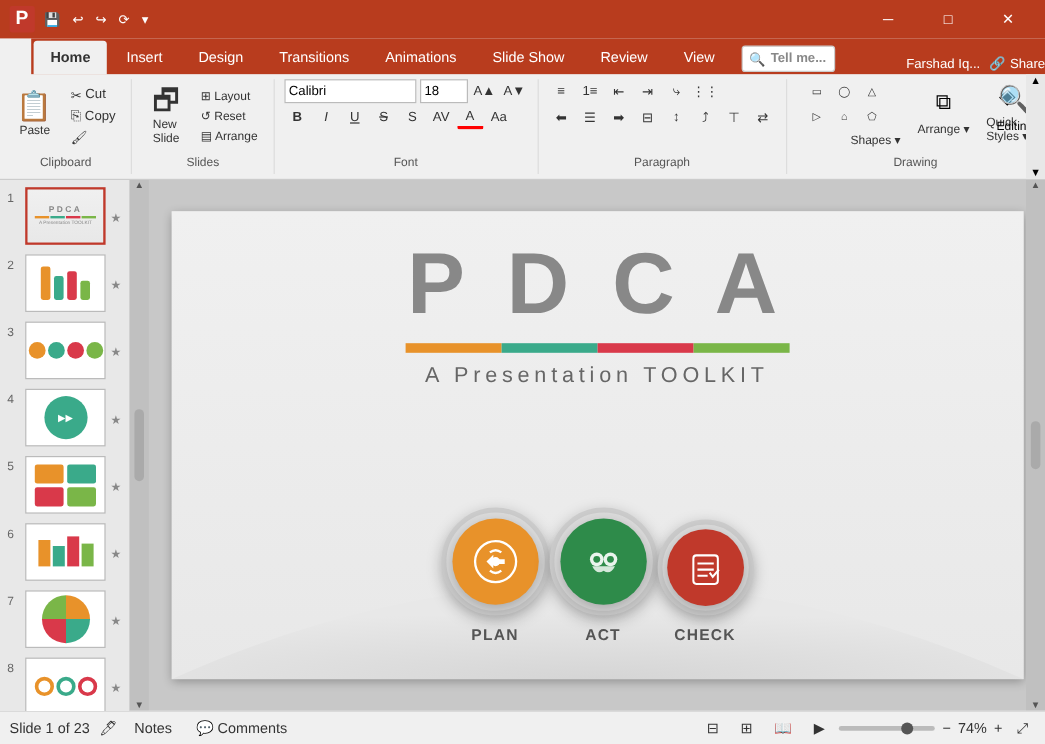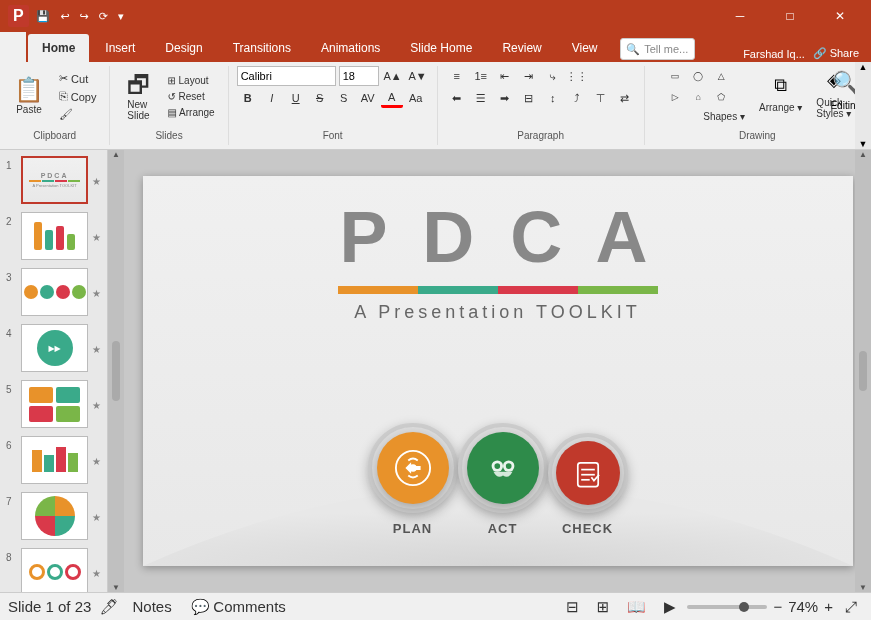--- a/index.html
+++ b/index.html
@@ -224,21 +224,21 @@
 
     
     #status-bar {
       height: 28px;
       background: #f0f0f0;
       border-top: 1px solid #ccc;
       display: flex;
       align-items: center;
       justify-content: space-between;
       padding: 0 8px;
-      font-size: 15px; color: #333;
+      font-size: 12px; color: #333;
     }
     .status-left { display: flex; align-items: center; gap: 8px; }
     .status-right { display: flex; align-items: center; gap: 6px; }
     .status-btn {
       padding: 1px 6px; cursor: pointer; display: flex; align-items: center; gap: 3px;
       border-radius: 2px;
     }
     .zoom-slider {
       width: 80px; height: 4px; background: #bbb; border-radius: 2px;
       position: relative; cursor: pointer;
@@ -278,28 +278,28 @@
     <div class="win-btn close-btn">✕</div>
   </div>
 </div>
 
 <div id="ribbon-tabs">
   <div class="ribbon-tab active">Home</div>
   <div class="ribbon-tab">Insert</div>
   <div class="ribbon-tab">Design</div>
   <div class="ribbon-tab">Transitions</div>
   <div class="ribbon-tab">Animations</div>
-  <div class="ribbon-tab">Slide Home</div>
+  <div class="ribbon-tab">Slide Show</div>
   <div class="ribbon-tab">Review</div>
   <div class="ribbon-tab">View</div>
   <div class="tellme-box" style="margin-left:8px;margin-bottom:2px;">
     <span>🔍</span>
-    <span style="color:#888;">Tell me...</span>
-  </div>
-  <div style="margin-left:auto;display:flex;align-items:flex-end;padding-bottom:2px;gap:8px;padding-right:12px;">
+    <span style="color:#888;font-weight:bold;">Tell me...</span>
+  </div>
+  <div style="margin-left:auto;display:flex;align-items:flex-end;padding-bottom:2px;gap:8px;padding-right:0;">
     <span style="color:white;font-size:11px;cursor:pointer;">Farshad Iq...</span>
     <span style="color:white;font-size:11px;cursor:pointer;">🔗 Share</span>
   </div>
 </div>
 
 <div id="ribbon">
 
   <div class="ribbon-group">
     <div class="ribbon-group-content">
       <div class="ribbon-btn-large">
@@ -334,21 +334,21 @@
         <div class="ribbon-btn-small" style="font-size:10px;">↺ Reset</div>
         <div class="ribbon-btn-small" style="font-size:10px;">▤ Arrange</div>
       </div>
     </div>
     <span class="ribbon-group-label">Slides</span>
   </div>
 
   <div class="ribbon-group" style="min-width:180px;">
     <div style="display:flex;flex-direction:column;gap:2px;padding-bottom:18px;width:100%;">
       <div style="display:flex;gap:3px;align-items:center;">
-        <input class="font-selector" value="Calibri" style="width: 99px;">
+        <input class="font-selector" value="Calibri" style="width: 110px;">
         <input class="font-size-box" value="18" style="">
         <div class="fmt-btn">A▲</div>
         <div class="fmt-btn">A▼</div>
       </div>
       <div style="display:flex;gap:2px;align-items:center;flex-wrap:wrap;">
         <div class="fmt-btn">
             <b>B</b>
           </div>
         <div class="fmt-btn">
             <i>I</i>

